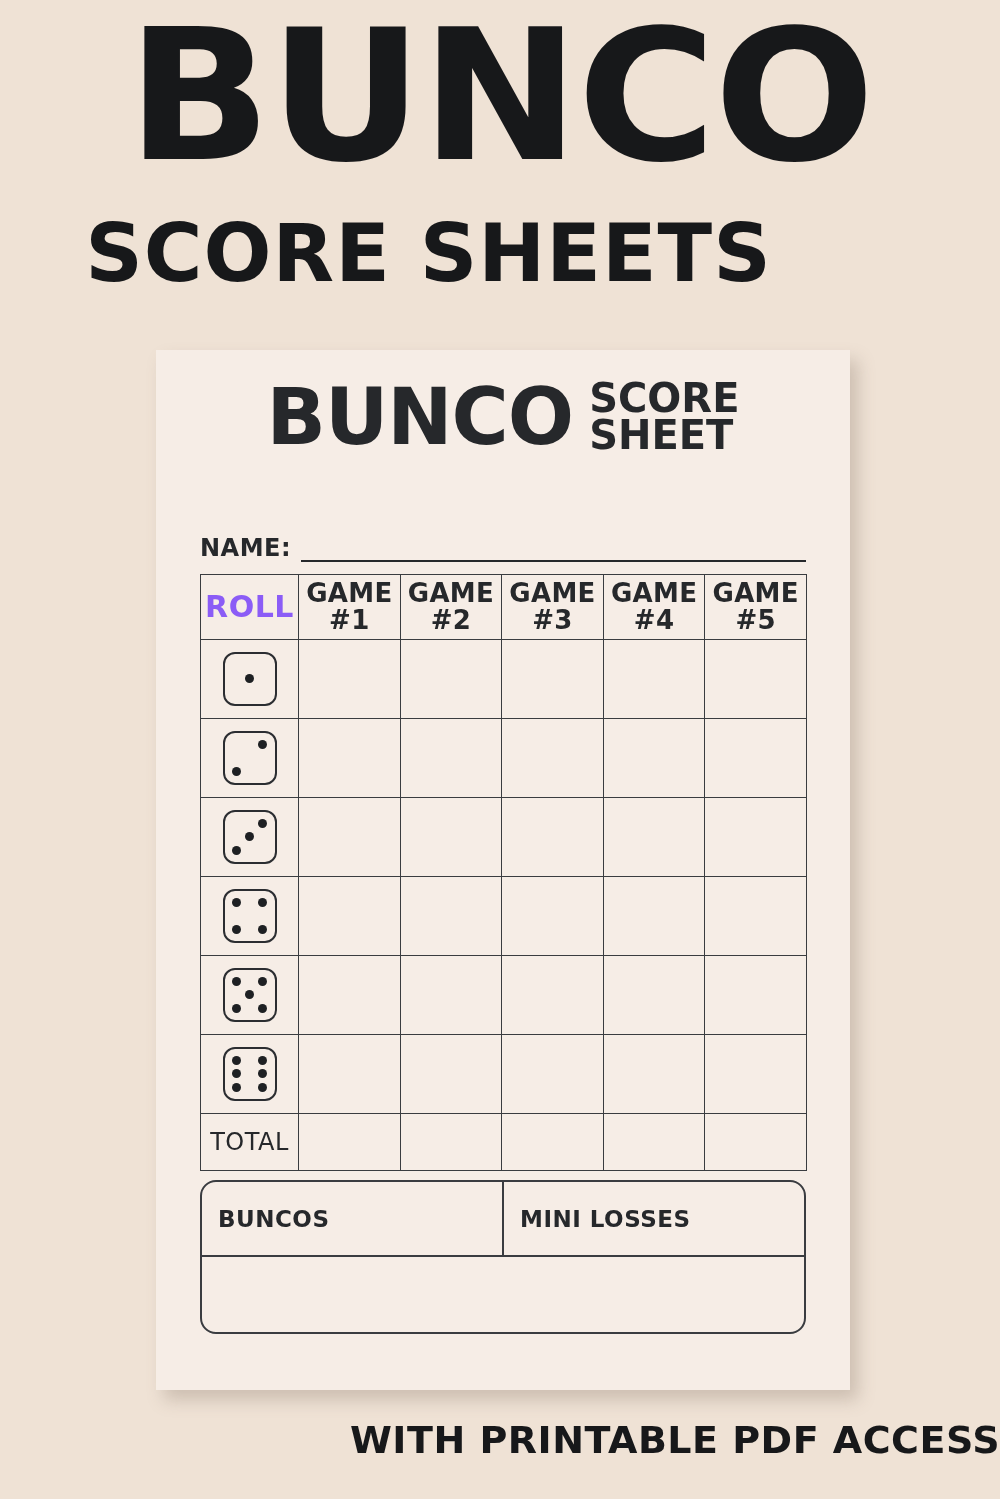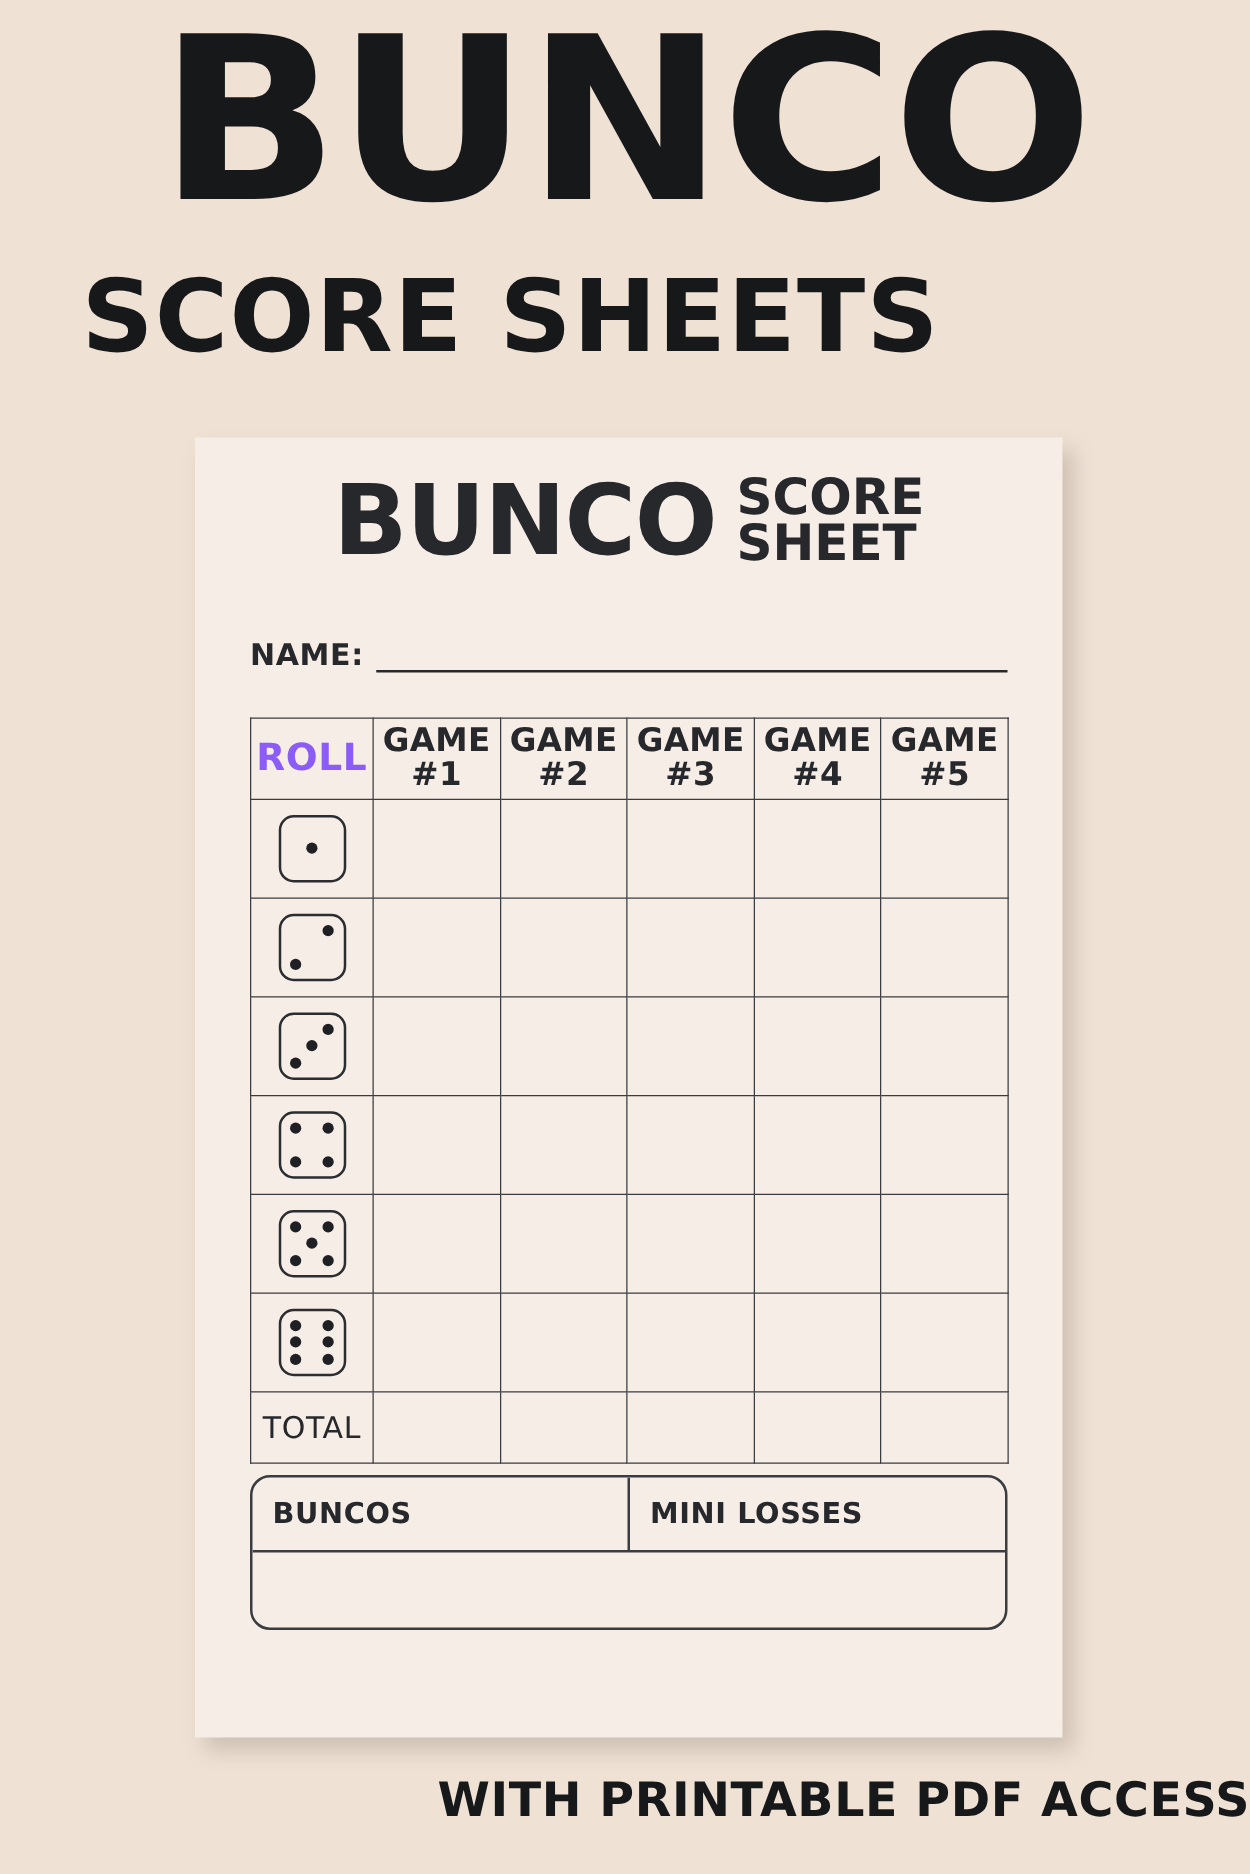--- a/index.html
+++ b/index.html
@@ -34,20 +34,21 @@
     position: absolute;
     top: 214px;
     left: 0;
     width: 817px;
     text-align: center;
     font-weight: bold;
     font-size: 80px;
     line-height: 1;
     letter-spacing: 1px;
     color: #17181A;
+    padding-left: 20px;
   }
 
   
   .sheet {
     position: absolute;
     left: 156px;
     top: 350px;
     width: 694px;
     height: 1040px;
     background: #F6EDE6;
@@ -75,21 +76,21 @@
     font-weight: bold;
     font-size: 40px;
     line-height: 0.92;
     color: #26282B;
     text-align: left;
   }
 
   .name-row {
     position: absolute;
     left: 44px;
-    top: 160px;
+    top: 184px;
     width: 606px;
     display: flex;
     align-items: flex-end;
     gap: 10px;
   }
   .name-label {
     font-weight: bold;
     font-size: 24px;
     color: #26282B;
     letter-spacing: 0.5px;
@@ -171,21 +172,21 @@
   .p-br { grid-area: 3 / 3; }
   .p-ml { grid-area: 2 / 1; }
   .p-mr { grid-area: 2 / 3; }
 
   
   .bottom-box {
     position: absolute;
     left: 44px;
     top: 830px;
     width: 606px;
-    height: 124px;
+    height: 154px;
     border: 2.2px solid #3A3C40;
     border-radius: 16px;
     box-sizing: border-box;
     overflow: hidden;
   }
   .bb-row {
     display: flex;
     height: 50%;
     box-sizing: border-box;
   }

